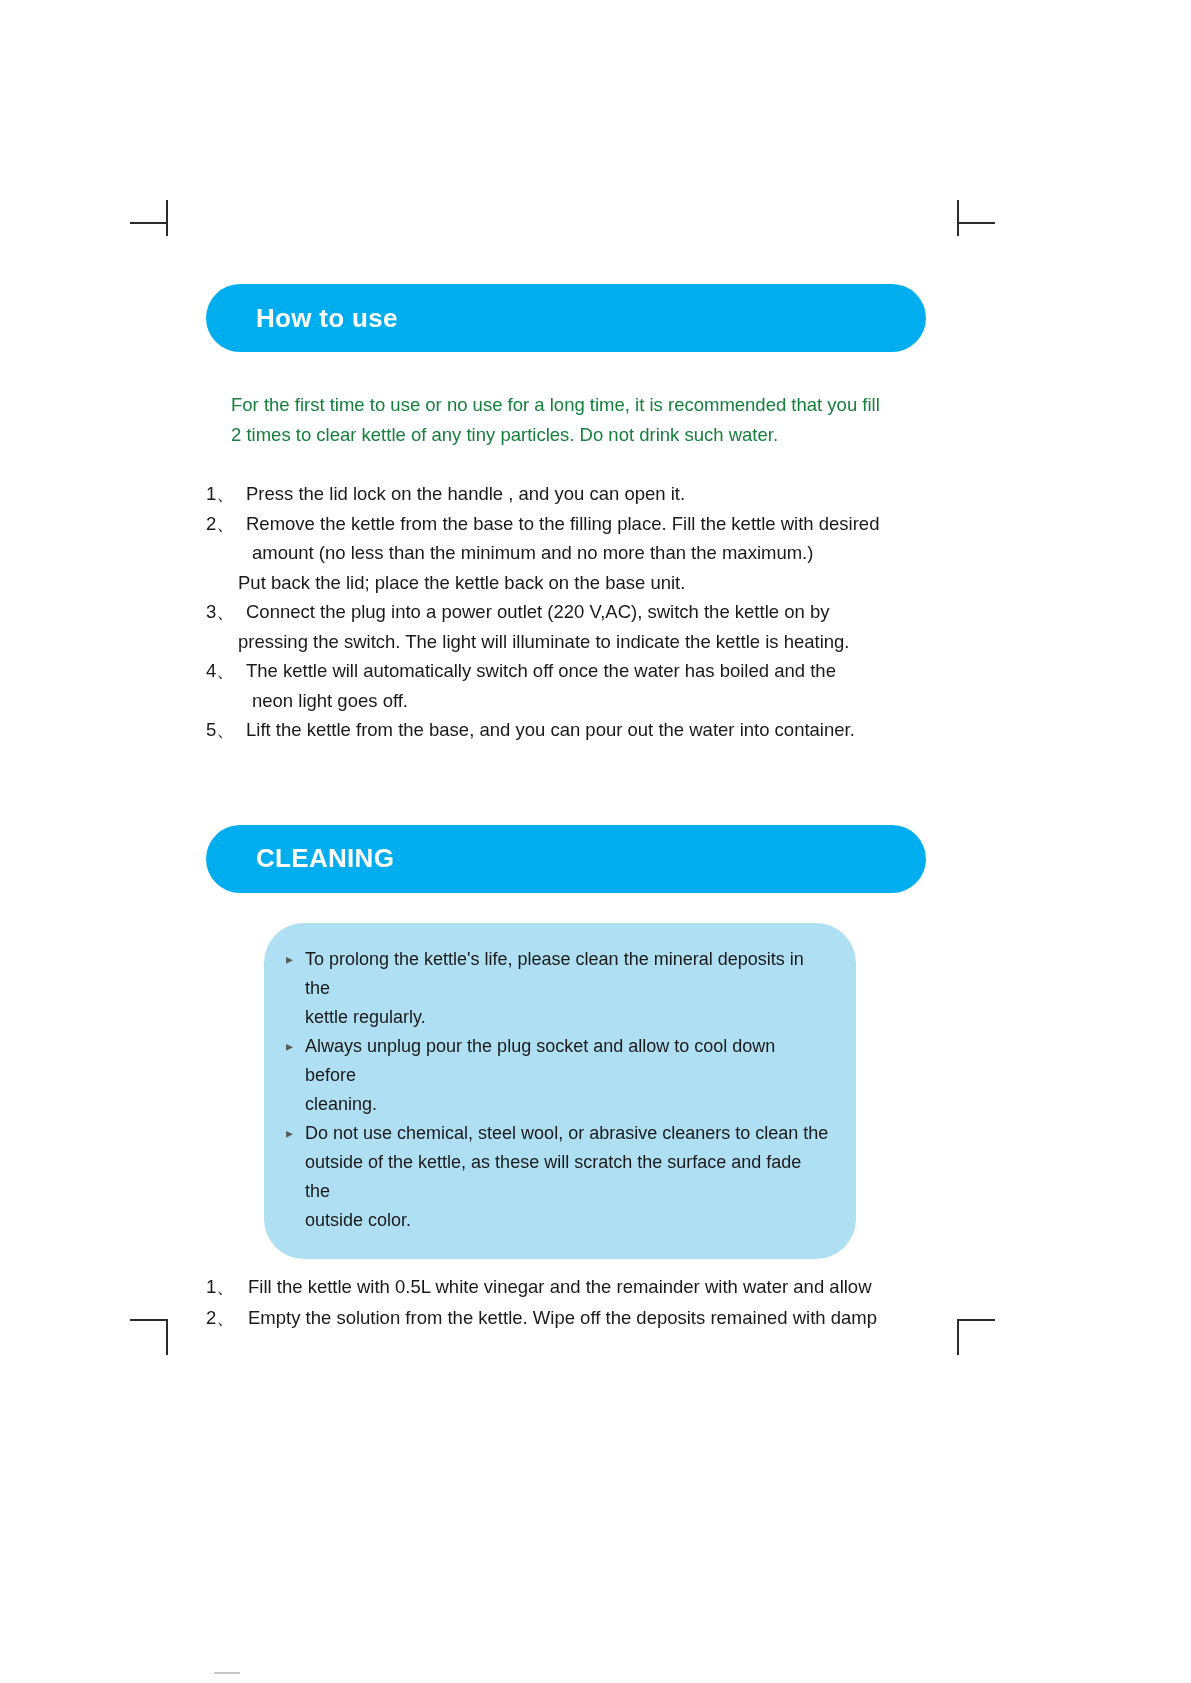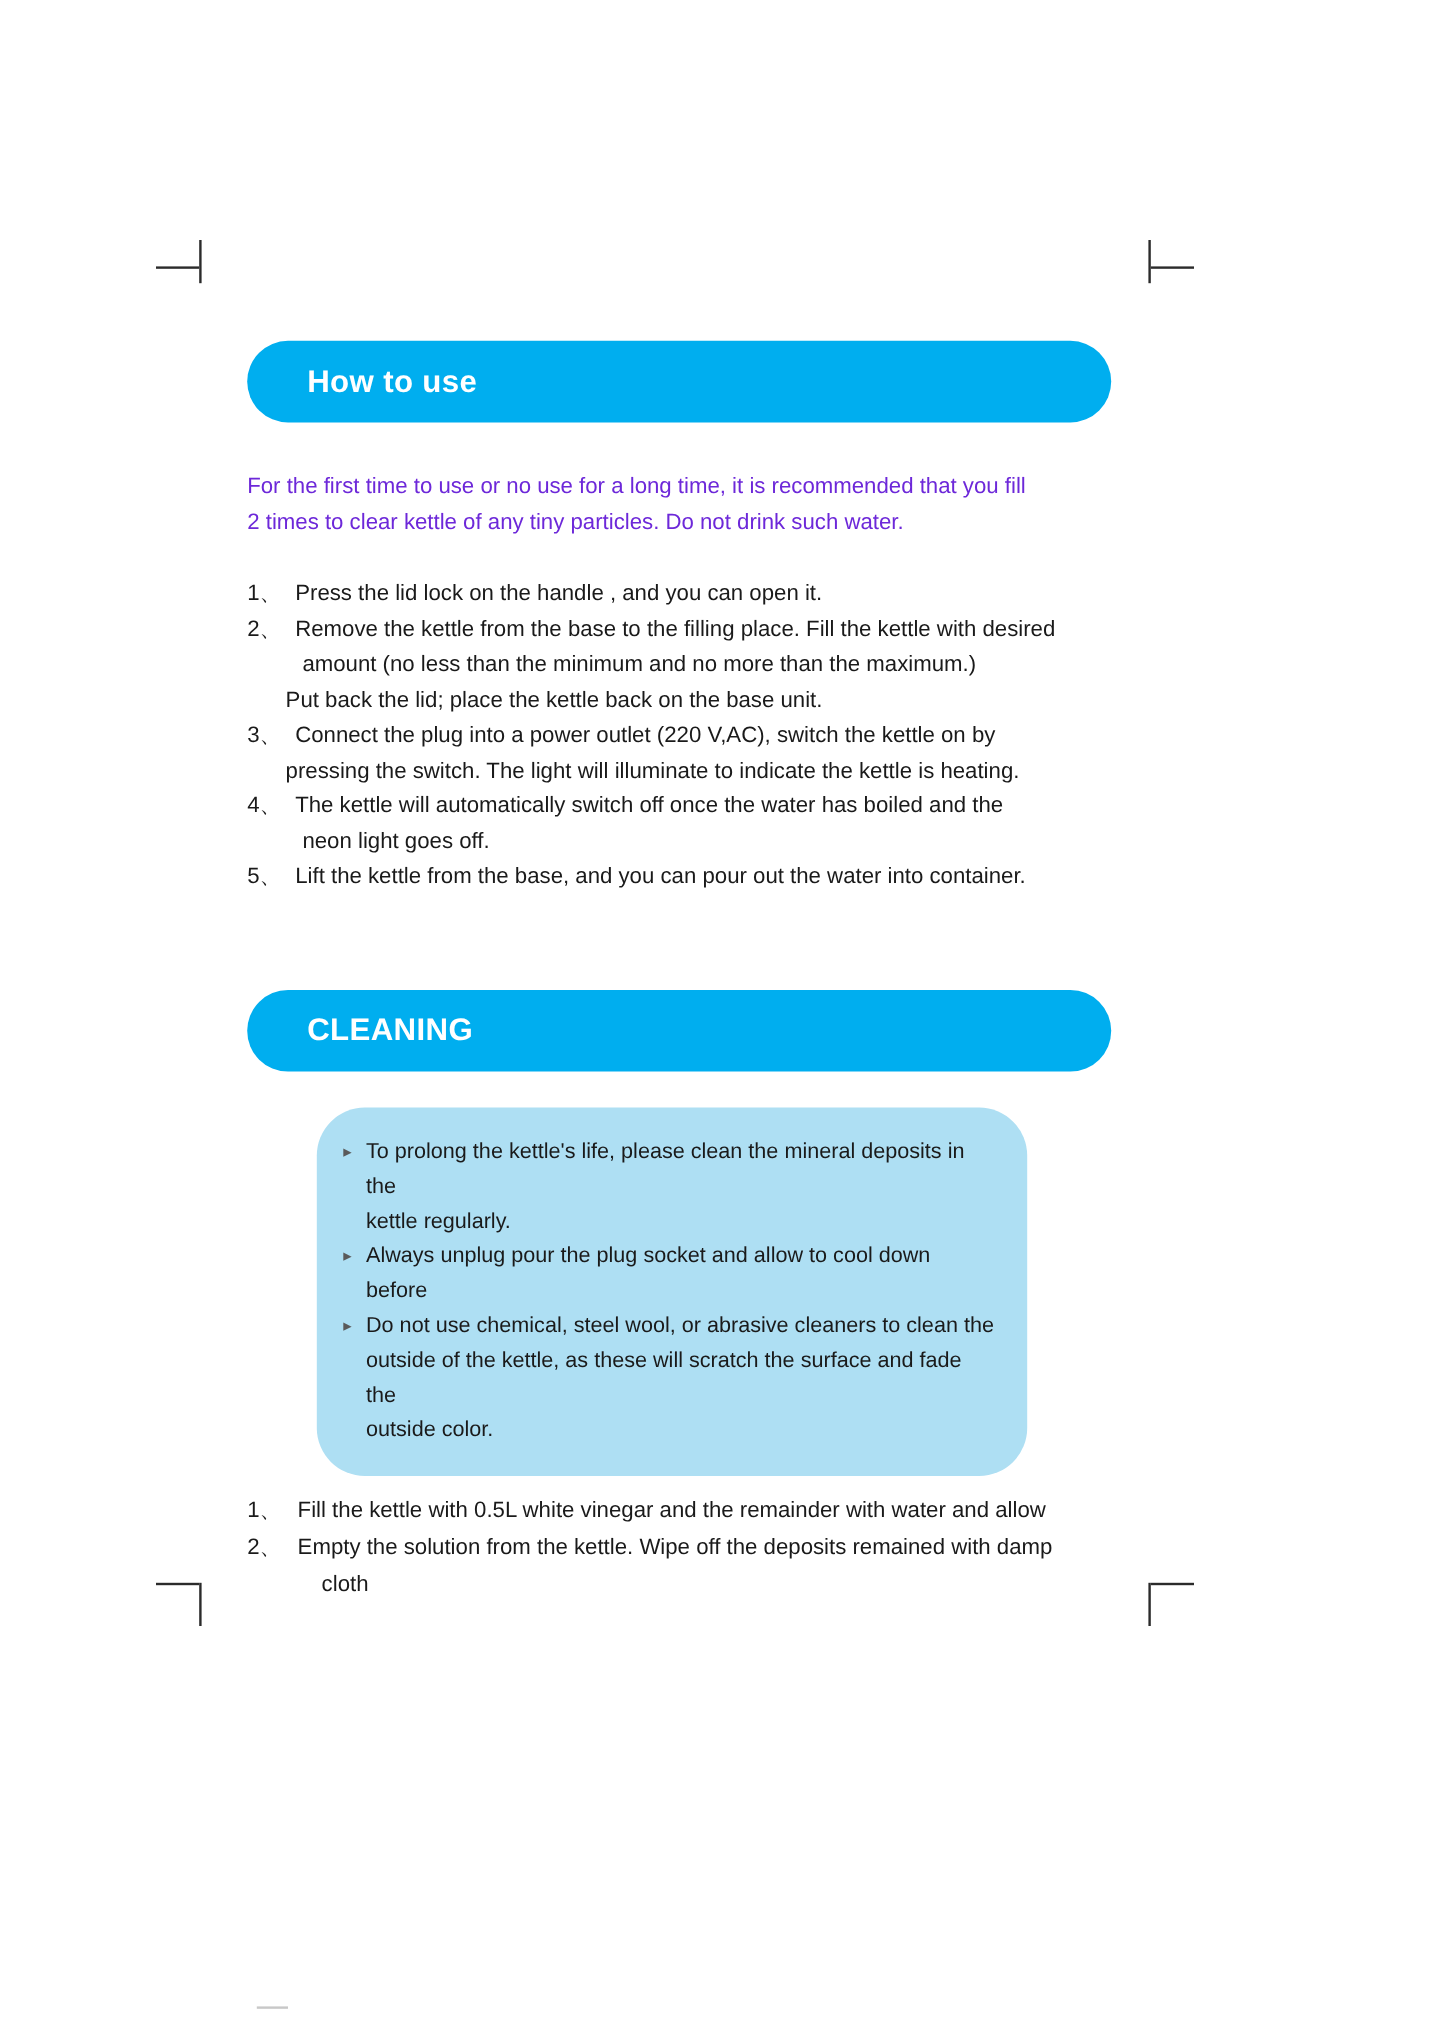--- a/index.html
+++ b/index.html
@@ -72,21 +72,22 @@
     font-size: 26px;
     font-weight: bold;
     letter-spacing: 0.3px;
   }
 
   
   .intro {
     margin-top: 38px;
     font-size: 18.5px;
     line-height: 29.5px;
-    color: #6d28d9;
+    color: #15803d;
+    margin-left: 25px;
   }
   .intro p { margin: 0; }
 
   
   .numlist {
     margin-top: 30px;
     font-size: 18.5px;
     line-height: 29.5px;
   }
   .numrow {
@@ -226,20 +227,21 @@
       <div class="bullet-row">
         <span class="bullet-mark">▸</span>
         <span class="bullet-text">To prolong the kettle's life, please clean the mineral deposits in the</span>
       </div>
       <div class="bullet-cont">kettle regularly.</div>
 
       <div class="bullet-row">
         <span class="bullet-mark">▸</span>
         <span class="bullet-text">Always unplug pour the plug socket and allow to cool down before</span>
       </div>
+      <div class="bullet-cont">cleaning.</div>
 
       <div class="bullet-row">
         <span class="bullet-mark">▸</span>
         <span class="bullet-text">Do not use chemical, steel wool, or abrasive cleaners to clean the</span>
       </div>
       <div class="bullet-cont">outside of the kettle, as these will scratch the surface and fade the</div>
       <div class="bullet-cont">outside color.</div>
 
     </div>
 
@@ -247,21 +249,20 @@
 
       <div class="numrow">
         <span class="num">1、</span>
         <span class="txt">Fill the kettle with 0.5L white vinegar and the remainder with water and  allow</span>
       </div>
 
       <div class="numrow">
         <span class="num">2、</span>
         <span class="txt"> Empty the solution from the kettle. Wipe off the deposits remained with damp</span>
       </div>
-      <div class="tail-indent2">cloth</div>
 
     </div>
 
   </div>
 
   <div class="bottom-tick"></div>
 
 </div>
 
 </body></html>

